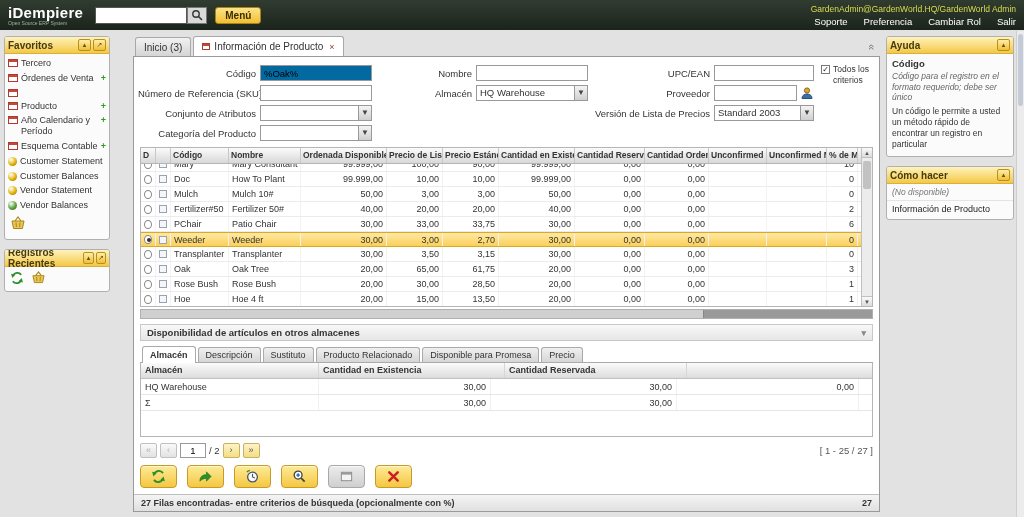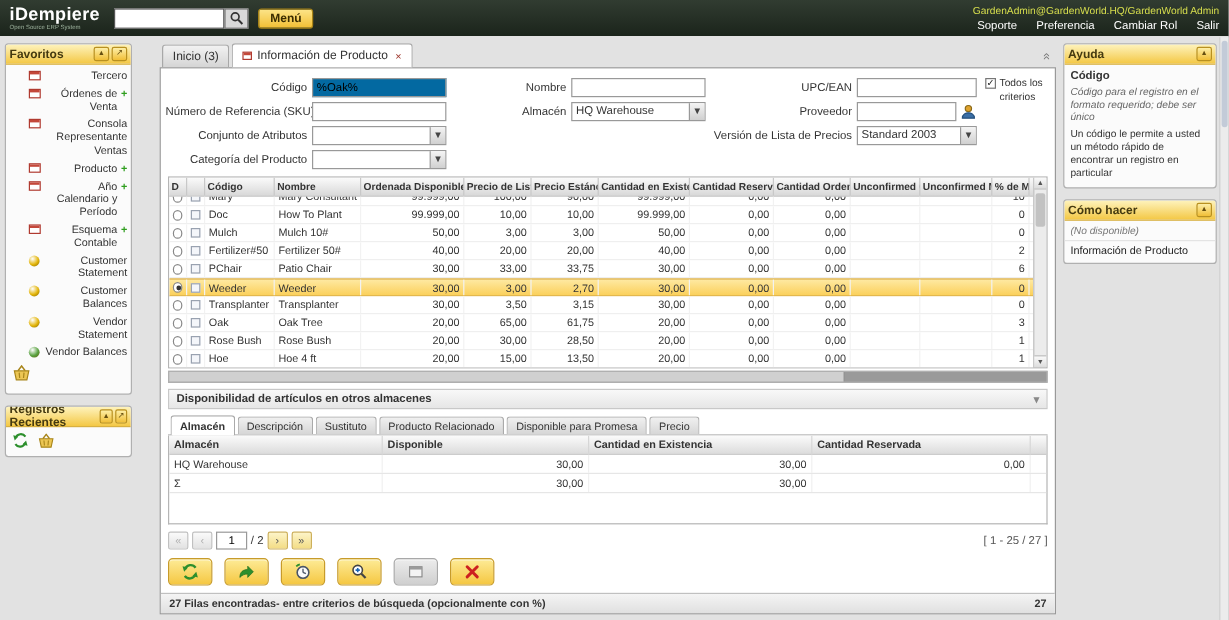--- a/index.html
+++ b/index.html
@@ -27,21 +27,21 @@
   .top-link { cursor:pointer; }
   
   .panel { background:#fbfbfb; border:1px solid #b0b0b0; border-radius:3px; margin-bottom:9px; overflow:hidden; }
   .panel-header { height:17px; display:flex; align-items:center; gap:2px; padding:0 3px;
     background:linear-gradient(#fef3bd,#f4c845); border-bottom:1px solid #d8b040; }
   .panel-title { font-size:10px; font-weight:bold; color:#453a10; margin-right:auto; }
   .ph-btn { width:13px; height:12px; font-size:7px; line-height:10px; text-align:center;
     background:linear-gradient(#fdeea6,#f1bf37); border:1px solid #b89020; border-radius:2px; color:#664f10; cursor:pointer; }
   
   .leftcol { position:absolute; left:4px; top:36px; width:106px; }
-  .fav-list { padding:2px 0 0 16px;text-align:right; }
+  .fav-list { padding:2px 0 0 0; }
   .fav-item { display:flex; align-items:flex-start; gap:3px; padding:2px 3px; font-size:9px;
     line-height:1.2; cursor:pointer; }
   .fav-label { flex:1; }
   .win-icon { width:10px; height:8px; border:1px solid #b03a30; background:#fff; position:relative; flex:none; margin-top:1px; }
   .win-icon::before { content:''; position:absolute; top:0; left:0; right:0; height:2px; background:#c4483a; }
   .mini-win { width:8px; height:7px; border:1px solid #b03a30; background:#fff; position:relative; display:inline-block; }
   .mini-win::before { content:''; position:absolute; top:0; left:0; right:0; height:2px; background:#c4483a; }
   .ball-icon { width:9px; height:9px; border-radius:50%; flex:none; margin-top:1px; }
   .plus-badge { color:#2f9e1e; font-weight:bold; font-size:9px; }
   .basket-row { padding:3px 5px 5px; }
@@ -191,21 +191,20 @@
             <span class="win-icon"></span>
             <span class="fav-label">Tercero</span>
           </div>
           <div class="fav-item">
             <span class="win-icon"></span>
             <span class="fav-label">Órdenes de Venta</span>
             <span class="plus-badge">+</span>
           </div>
           <div class="fav-item">
             <span class="win-icon"></span>
-            <span class="fav-label">Consola Representante Ventas</span>
           </div>
           <div class="fav-item">
             <span class="win-icon"></span>
             <span class="fav-label">Producto</span>
             <span class="plus-badge">+</span>
           </div>
           <div class="fav-item">
             <span class="win-icon"></span>
             <span class="fav-label">Año Calendario y Período</span>
             <span class="plus-badge">+</span>
@@ -557,21 +556,20 @@
           <span class="tab2 active">Almacén</span>
           <span class="tab2">Descripción</span>
           <span class="tab2">Sustituto</span>
           <span class="tab2">Producto Relacionado</span>
           <span class="tab2">Disponible para Promesa</span>
           <span class="tab2">Precio</span>
         </div>
       <div class="subwrap">
         <div class="st-head">
             <div class="st-cell" style="width: 178px;">Almacén</div>
-            <div class="st-cell" style="width: 172px;">Disponible</div>
             <div class="st-cell" style="width: 186px;">Cantidad en Existencia</div>
             <div class="st-cell" style="width: 182px;">Cantidad Reservada</div>
           </div>
         <div>
             <div class="st-row">
               <div class="st-cell" style="width: 178px;">HQ Warehouse</div>
               <div class="st-cell num" style="width: 172px;">30,00</div>
               <div class="st-cell num" style="width: 186px;">30,00</div>
               <div class="st-cell num" style="width: 182px;">0,00</div>
             </div>

